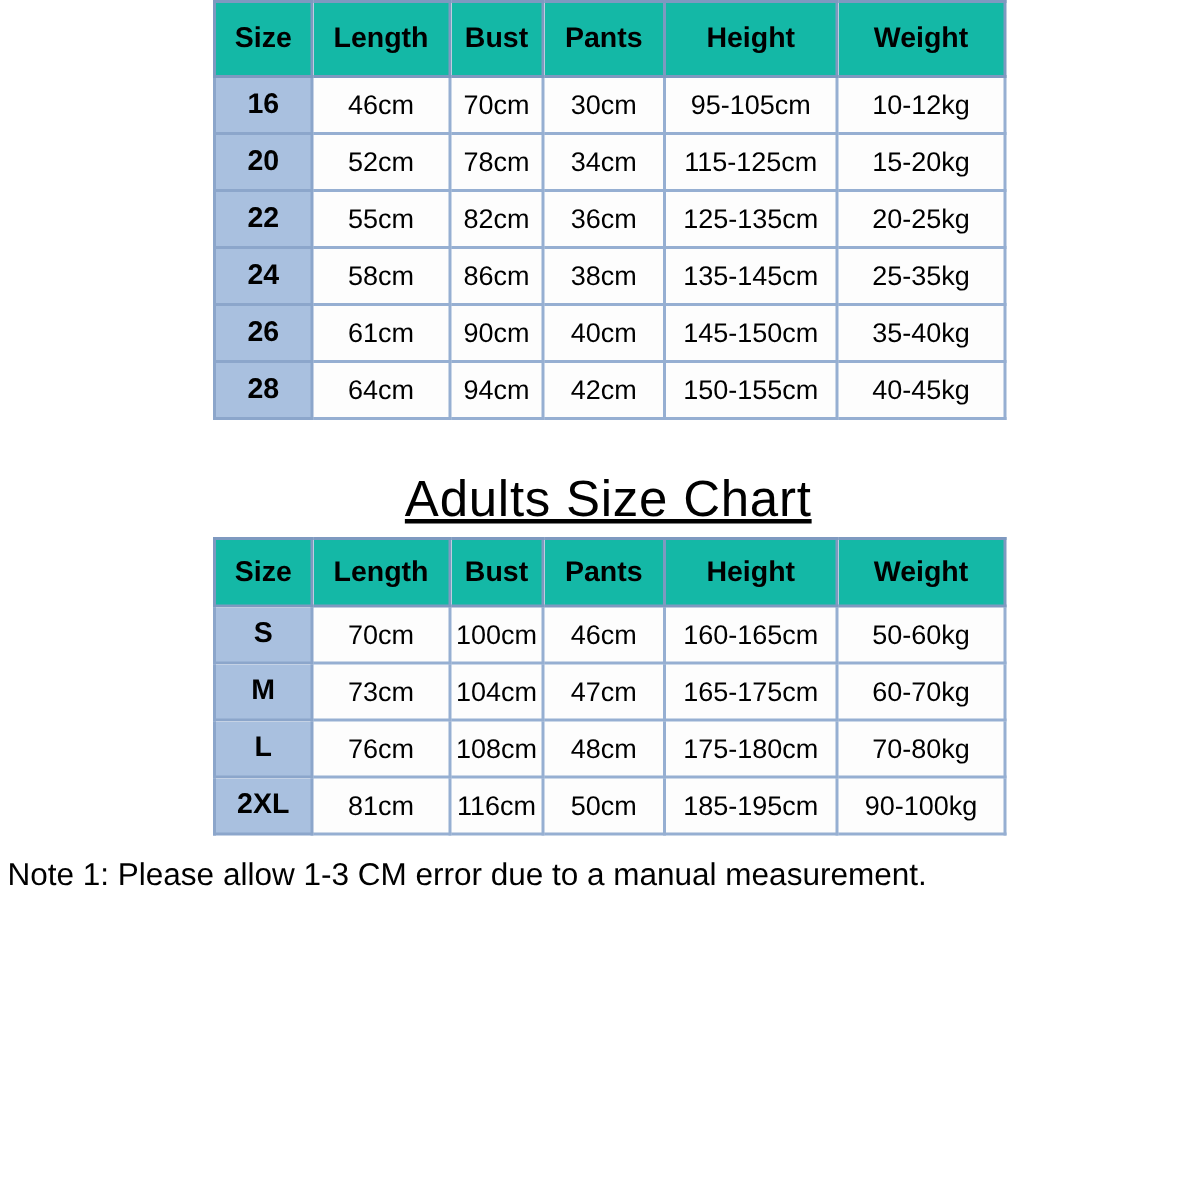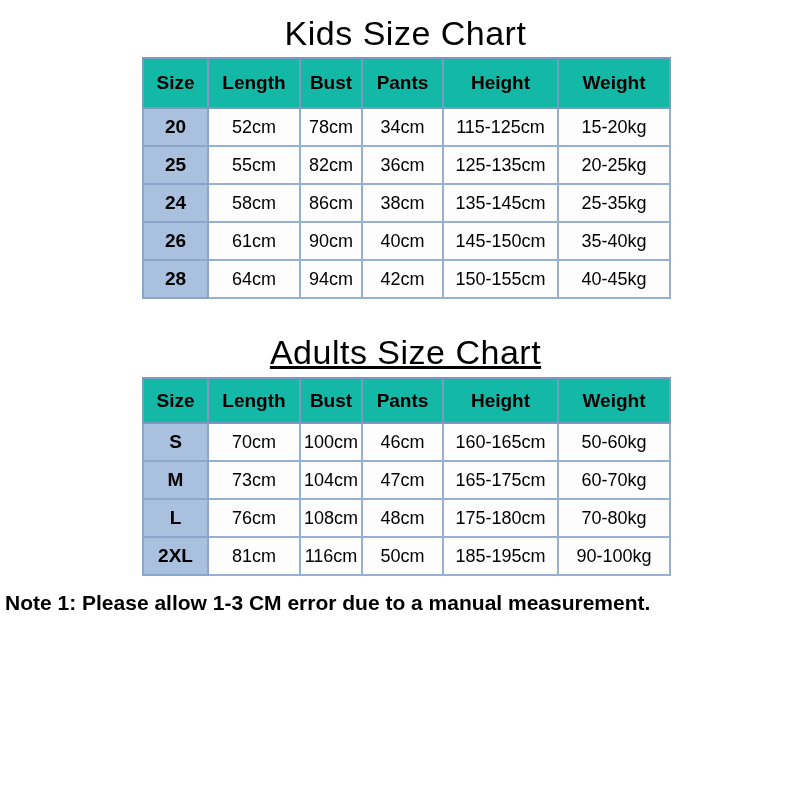--- a/index.html
+++ b/index.html
@@ -56,27 +56,26 @@
   .col-bust   { width: 62px;  }
   .col-pants  { width: 81px;  }
   .col-height { width: 115px; }
   .col-weight { width: 112px; }
   .notes {
     margin: 13px 0 0 5px;
     font-size: 21px;
     line-height: 27px;
     color: #000000;
   }
-  .note-line { margin: 0; font-weight: bold; }
+  .note-line { margin: 0; }
 </style>
 </head>
 <body>
 
 <div class="chart-block">
-  <div class="chart-title title-kids">Kids Size Chart</div>
   <table class="size-table kids-table">
     <colgroup>
       <col class="col-size">
         <col class="col-length">
         <col class="col-bust">
       <col class="col-pants">
         <col class="col-height">
         <col class="col-weight">
     </colgroup>
     <thead>
@@ -84,29 +83,37 @@
         <th>Size</th>
         <th>Length</th>
         <th>Bust</th>
         <th>Pants</th>
         <th>Height</th>
         <th>Weight</th>
       </tr>
     </thead>
     <tbody>
       <tr>
+        <td class="size-cell">16</td>
+        <td>46cm</td>
+        <td>70cm</td>
+        <td>30cm</td>
+        <td>95-105cm</td>
+        <td>10-12kg</td>
+      </tr>
+      <tr>
         <td class="size-cell">20</td>
         <td>52cm</td>
         <td>78cm</td>
         <td>34cm</td>
         <td>115-125cm</td>
         <td>15-20kg</td>
       </tr>
       <tr>
-        <td class="size-cell">25</td>
+        <td class="size-cell">22</td>
         <td>55cm</td>
         <td>82cm</td>
         <td>36cm</td>
         <td>125-135cm</td>
         <td>20-25kg</td>
       </tr>
       <tr>
         <td class="size-cell">24</td>
         <td>58cm</td>
         <td>86cm</td>

